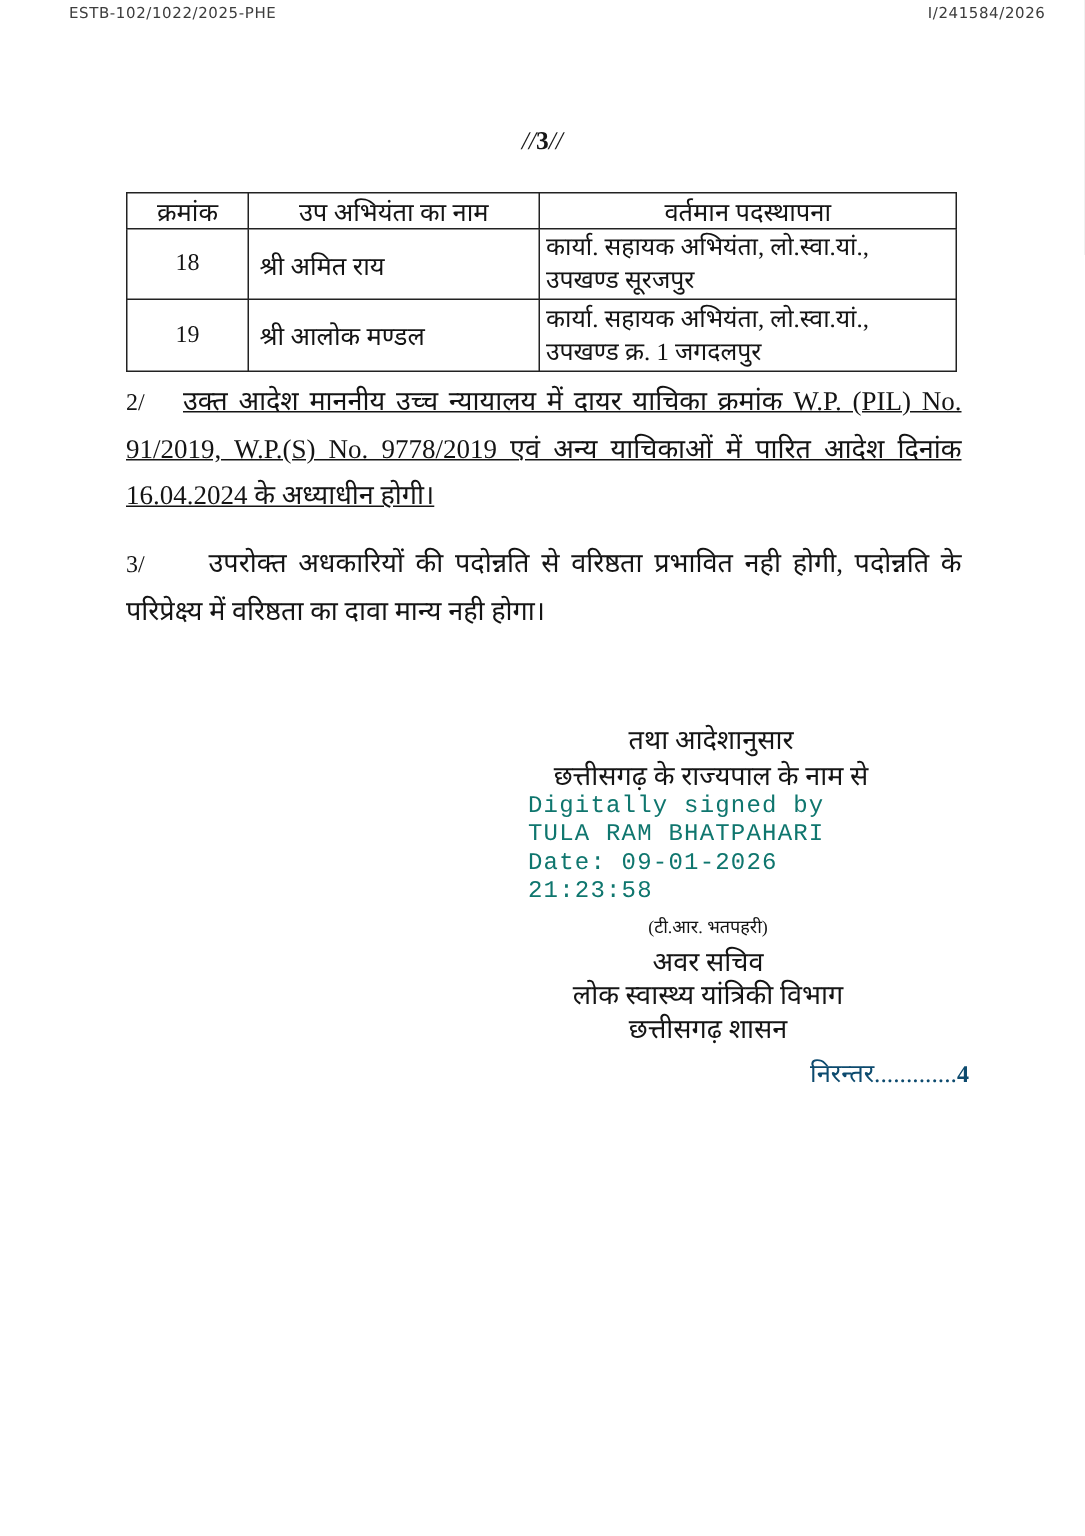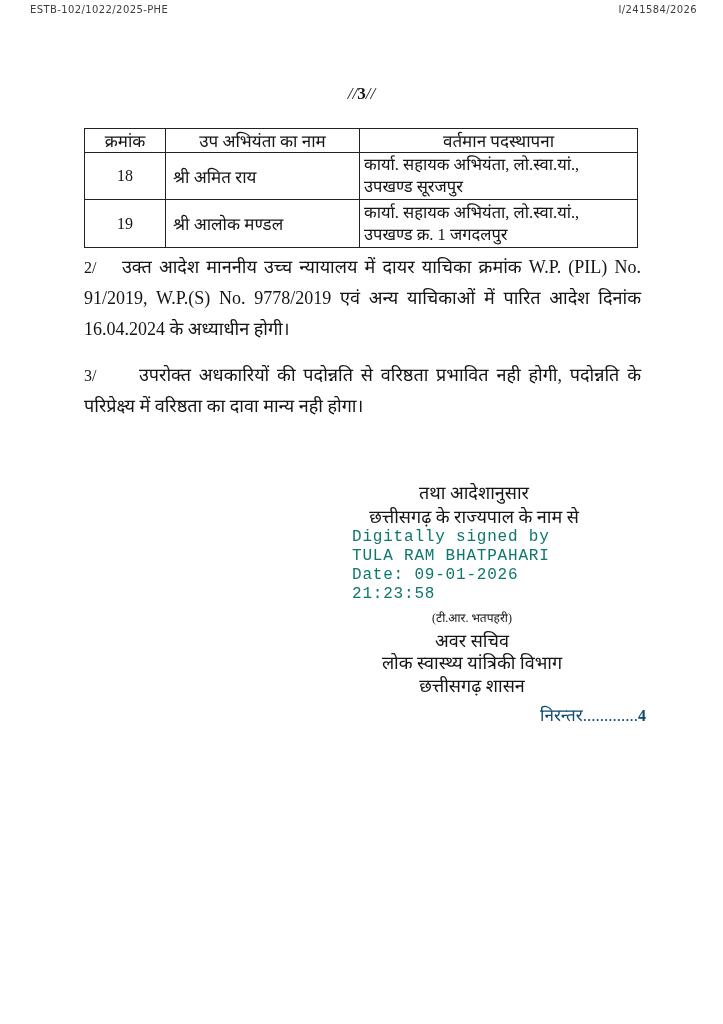--- a/index.html
+++ b/index.html
@@ -17,21 +17,21 @@
 
   
   .corner-ref {
     position: absolute;
     top: 4px;
     font-family: "DejaVu Sans", sans-serif;
     font-size: 10px;
     letter-spacing: 0.4px;
     color: #3d3d3d;
   }
-  .corner-ref.left  { left: 30px; }
+  .corner-ref.left  { left: 46px; }
   .corner-ref.right { right: 26px; }
 
   
   .page-number {
     position: absolute;
     top: 84px;
     left: 0;
     width: 100%;
     text-align: center;
     font-size: 17px;
@@ -74,21 +74,21 @@
   .para {
     position: absolute;
     left: 84px;
     width: 557px;
     font-size: 18px;
     line-height: 31px;
     text-align: justify;
     color: #141414;
   }
   .para .pnum { display: inline-block; font-size: 16px; }
-  .para-2 { top: 252px; }
+  .para-2 { top: 252px; text-decoration: underline; }
   .para-3 { top: 360px; }
   .para-4 { top: 438px; }
   .para-2 .pnum { width: 38px; }
   .para-3 .pnum { width: 55px; }
   .para-4 .pnum { width: 35px; }
 
   
   .authority {
     position: absolute;
     left: 318px;

